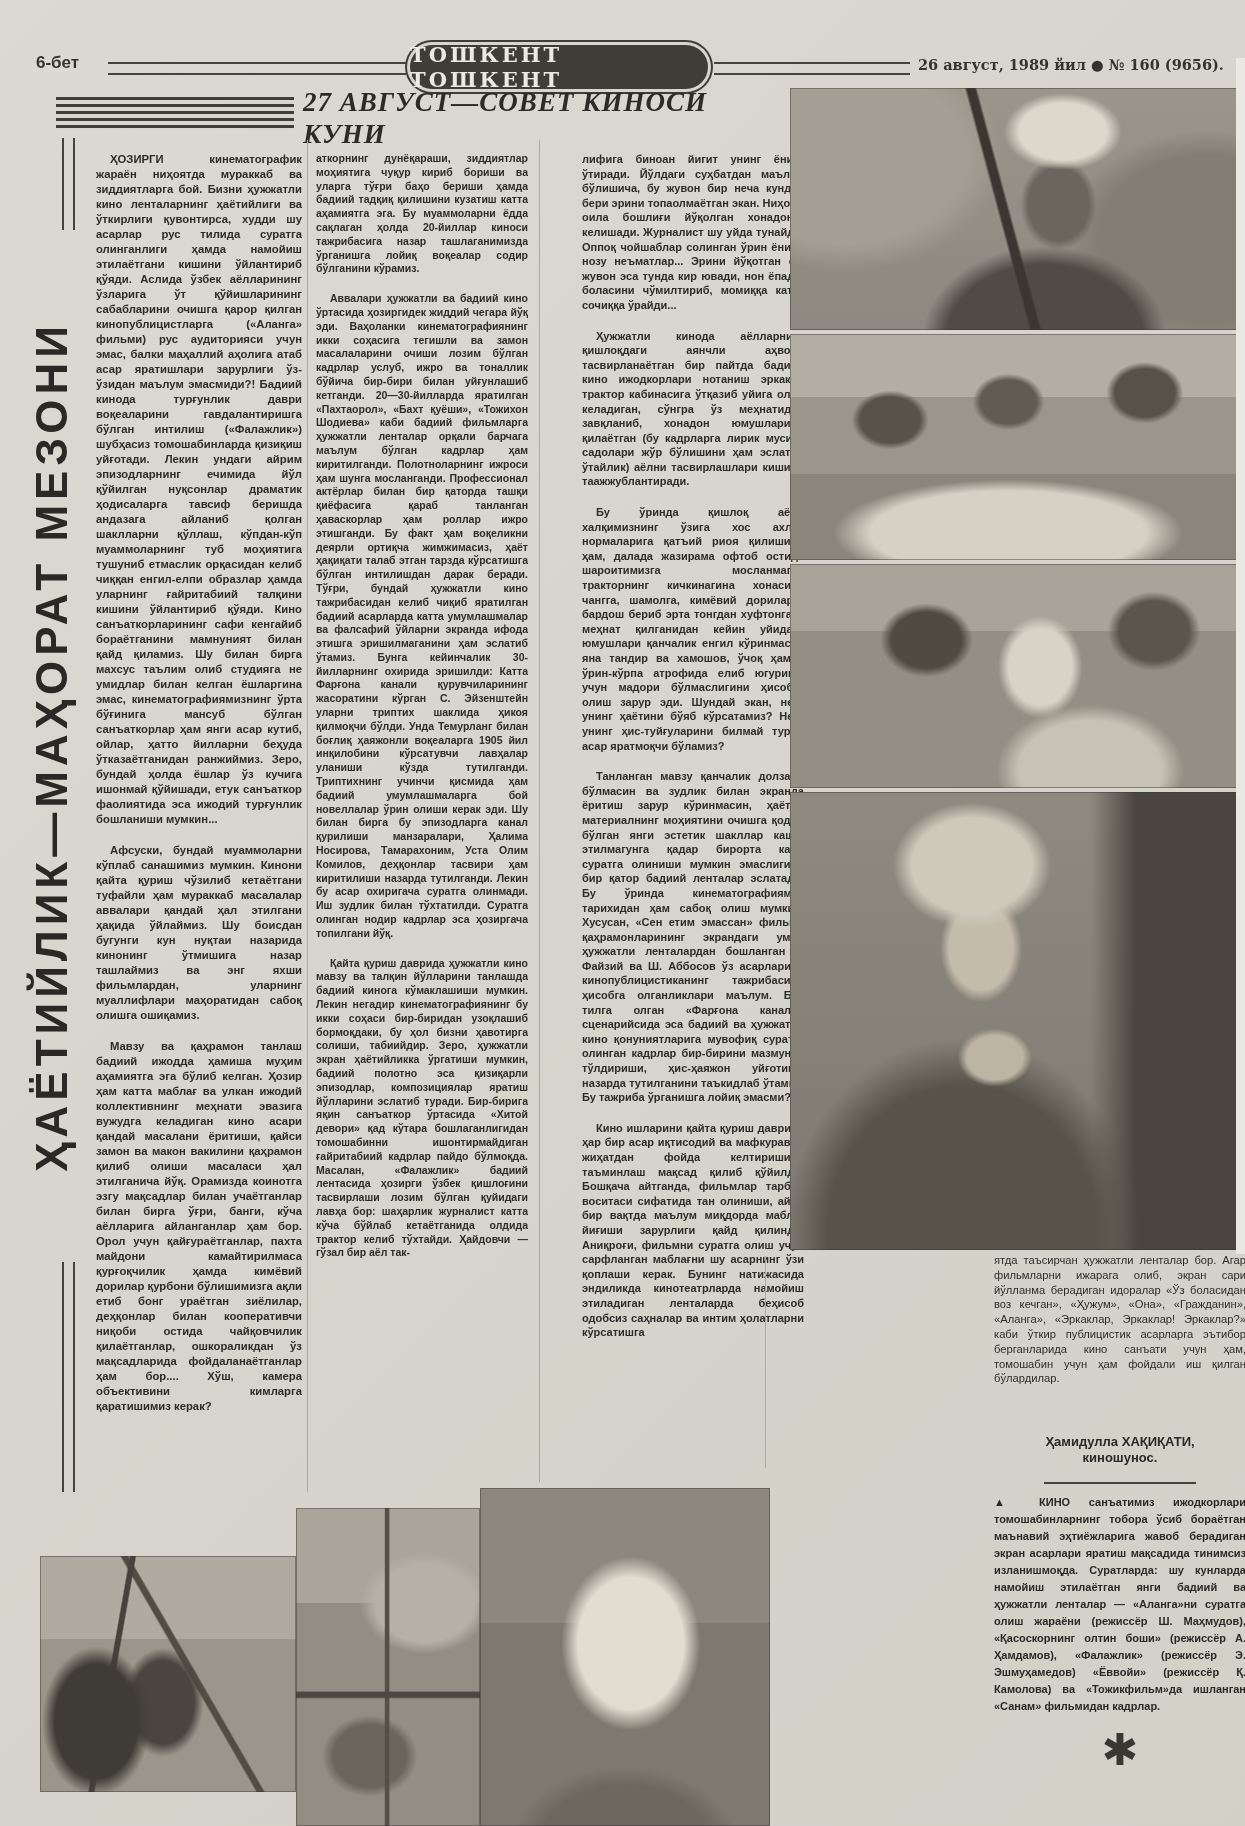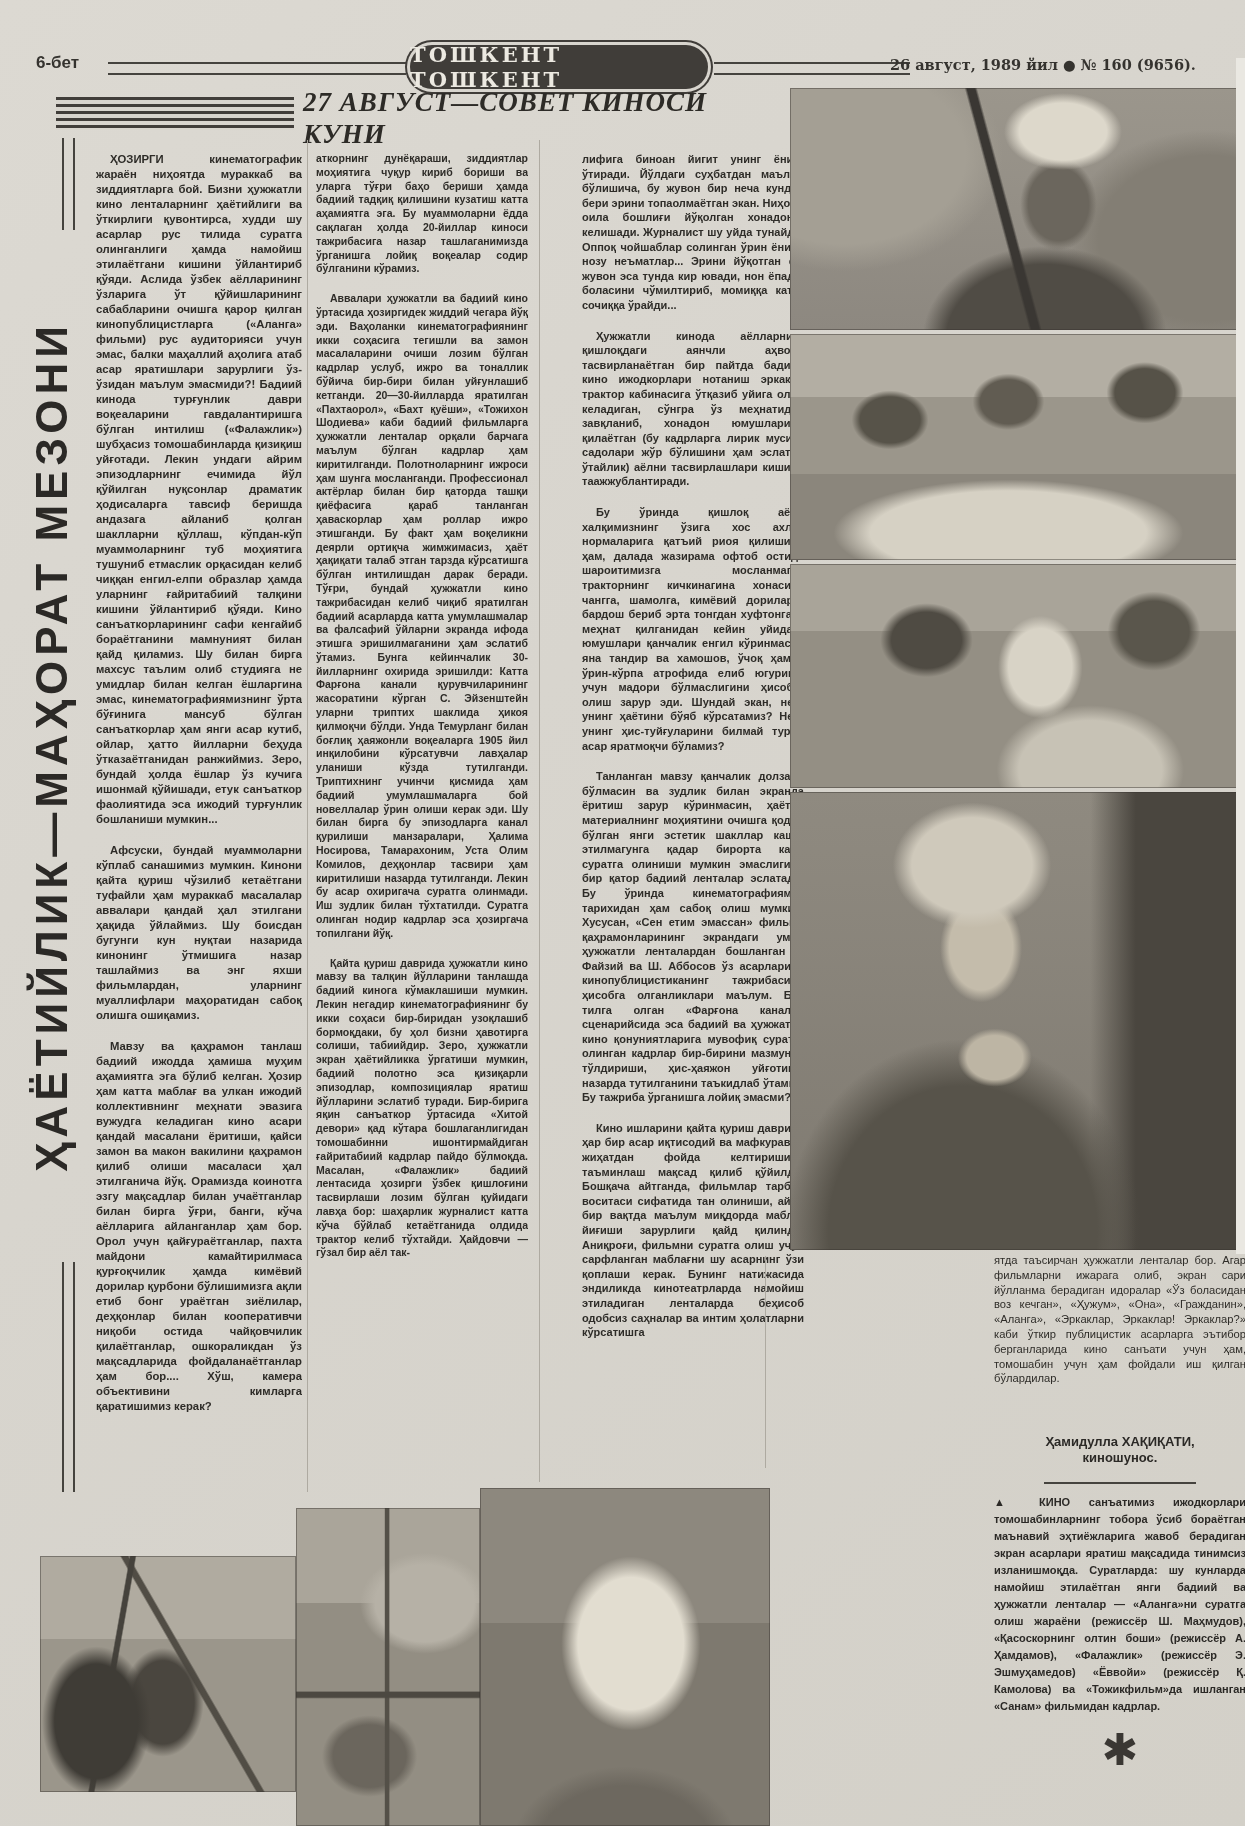--- a/index.html
+++ b/index.html
@@ -8,21 +8,21 @@
         overflow:hidden;font-family:"Liberation Sans",sans-serif;color:#2e2c28;}
   
   .pg-label{position:absolute;left:36px;top:54px;font:bold 17px/1 "Liberation Sans",sans-serif;color:#35332f;text-align:center;}
   .hrule{position:absolute;height:9px;border-top:2px solid #45433e;border-bottom:2px solid #45433e;}
   .hrule.left{left:108px;top:62px;width:298px;}
   .hrule.right{left:714px;top:62px;width:196px;}
   .banner{position:absolute;left:410px;top:45px;width:298px;height:44px;background:#403d39;
           border-radius:22px;box-shadow:0 0 0 3px #d8d5ce,0 0 0 5px #403d39;
           display:flex;align-items:center;justify-content:center;}
   .banner span{font-family:"DejaVu Serif",serif;font-weight:bold;font-size:21px;color:#ece9e1;letter-spacing:3px;}
-  .dateline{position:absolute;left:890px;top:56px;width:320px;font:bold 14.5px/1.2 "DejaVu Serif",serif;color:#35332f;}
+  .dateline{position:absolute;left:918px;top:56px;width:320px;font:bold 14.5px/1.2 "DejaVu Serif",serif;color:#35332f;}
   
   .ornament{position:absolute;left:56px;top:97px;width:238px;height:33px;
             background:repeating-linear-gradient(180deg,#413e3a 0 3px,#d8d5ce 3px 7px);}
   .kicker{position:absolute;left:303px;top:86px;width:480px;
           font:italic bold 27px/1.2 "Liberation Serif",serif;color:#2d2b27;letter-spacing:1px;}
   
   .vrule{position:absolute;width:9px;border-left:2px solid #45433e;border-right:2px solid #45433e;}
   .vrule.top{left:62px;top:138px;height:92px;}
   .vrule.bottom{left:62px;top:1262px;height:230px;}
   .vtitle{position:absolute;left:12px;top:236px;width:80px;height:1020px;

